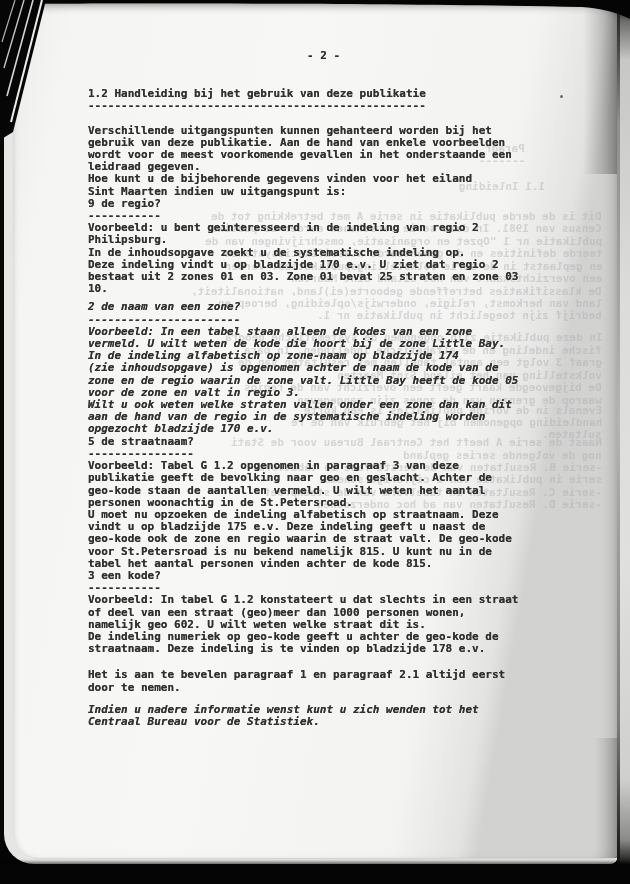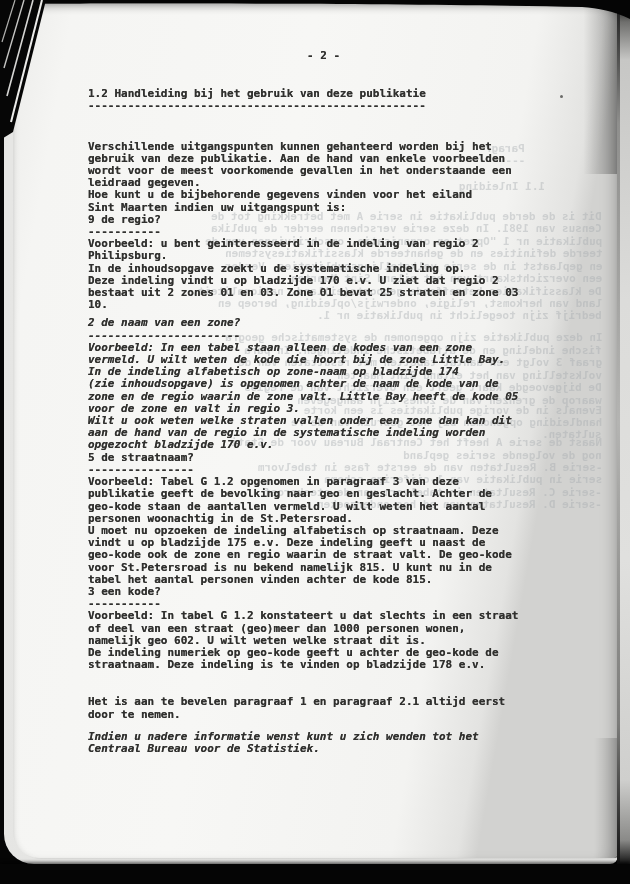--- a/index.html
+++ b/index.html
@@ -54,24 +54,24 @@
   .speck{position:absolute;left:560px;top:95px;width:3px;height:3px;background:#6b6b69;border-radius:50%;}
 
   
   .content{
     position:absolute;left:75px;top:46px;width:490px;
     font-size:11px;line-height:12.2px;font-weight:700;color:#30302e;
     text-shadow:0 0 .5px rgba(48,48,46,.8);
   }
   .pre{white-space:pre;margin:0;}
   .page-number{margin-left:219px;margin-bottom:26px;}
-  .title-block{margin-bottom:28px;}
+  .title-block{margin-bottom:12px;}
   .intro{}
   .q2{margin-top:6px;font-style:italic;}
-  .closing{margin-top:25px;}
+  .closing{margin-top:14px;}
   .contact{margin-top:10px;font-style:italic;}
 
   
   .bleed-layer{position:absolute;inset:0;pointer-events:none;overflow:hidden;}
   .bleed-line{
     position:absolute;white-space:pre;
     font-size:11px;line-height:12px;font-weight:700;color:#a7acb0;opacity:.42;
     transform:scaleX(-1);filter:blur(.4px);
   }
 </style>

